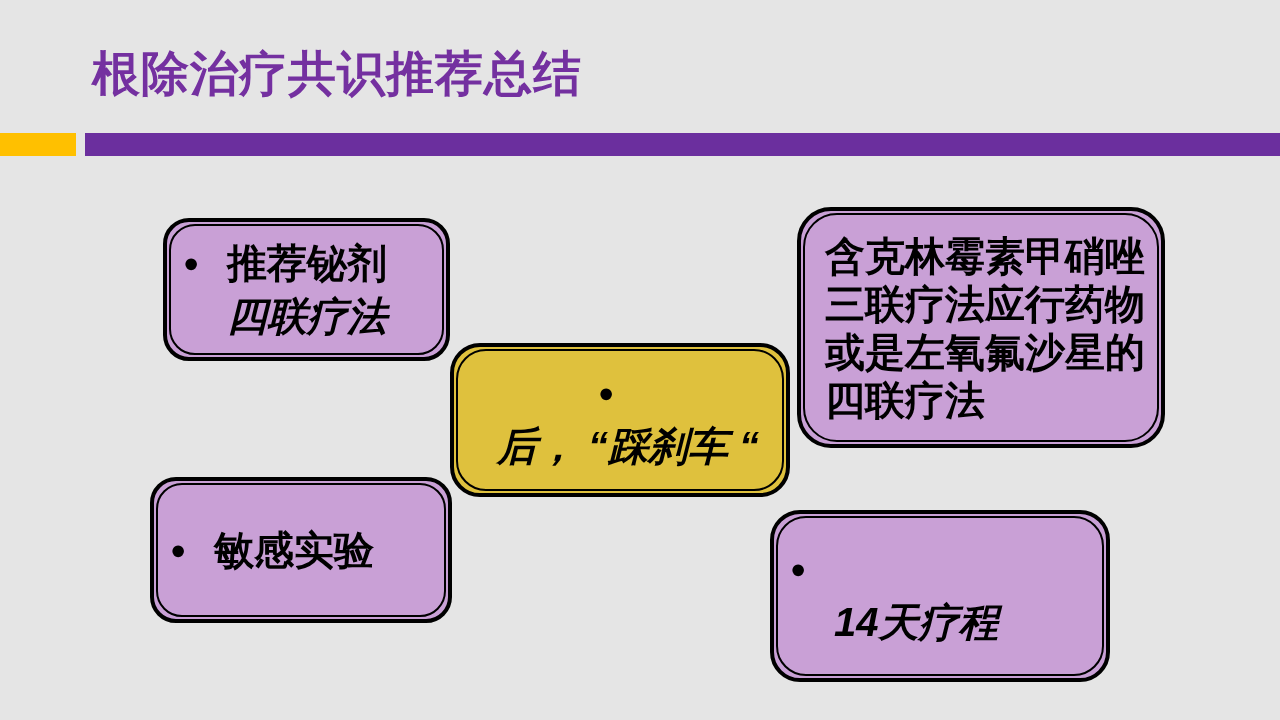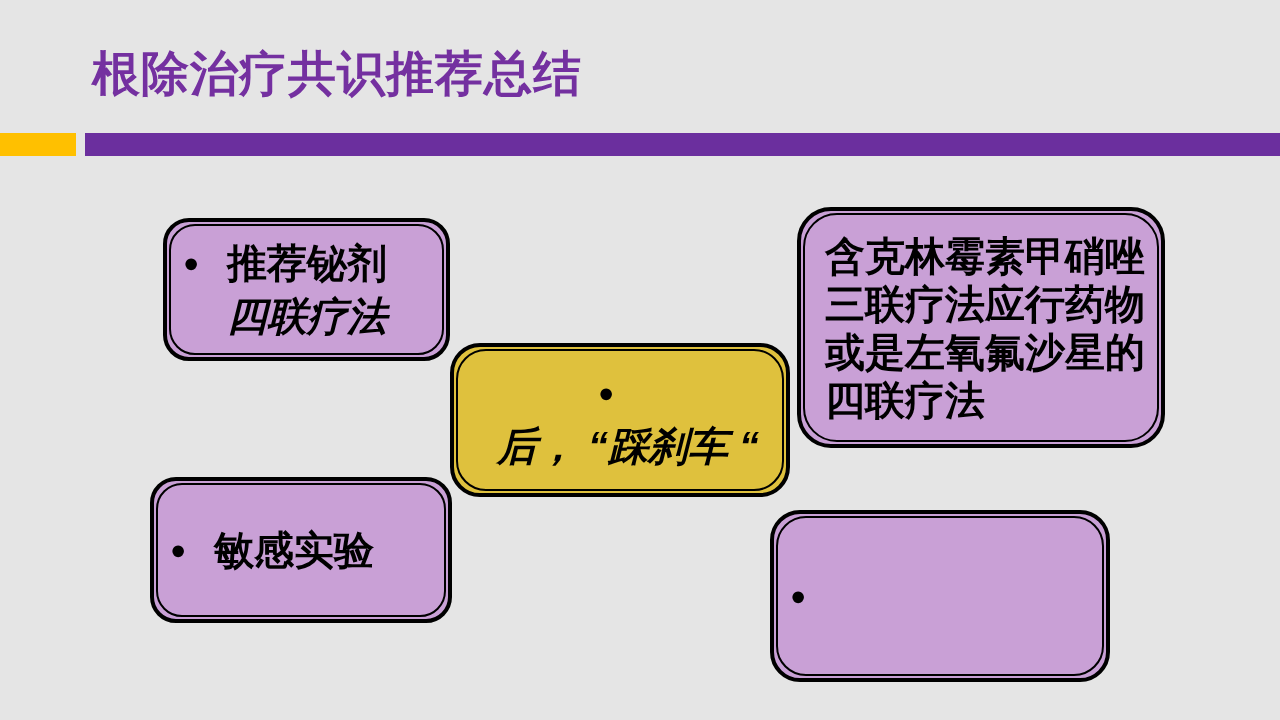--- a/index.html
+++ b/index.html
@@ -98,15 +98,16 @@
     <div class="line">
       <span class="bullet">●</span>
       <span>敏感实验</span>
     </div>
   </div>
 
   <div class="box purple bulleted" style="left:770px;top:510px;width:340px;height:172px;border-radius:30px;">
     <div class="line">
       <span class="bullet">●</span>
     </div>
+    <div class="line cont">14天疗程</div>
   </div>
 
 </div>
 
 </body></html>

